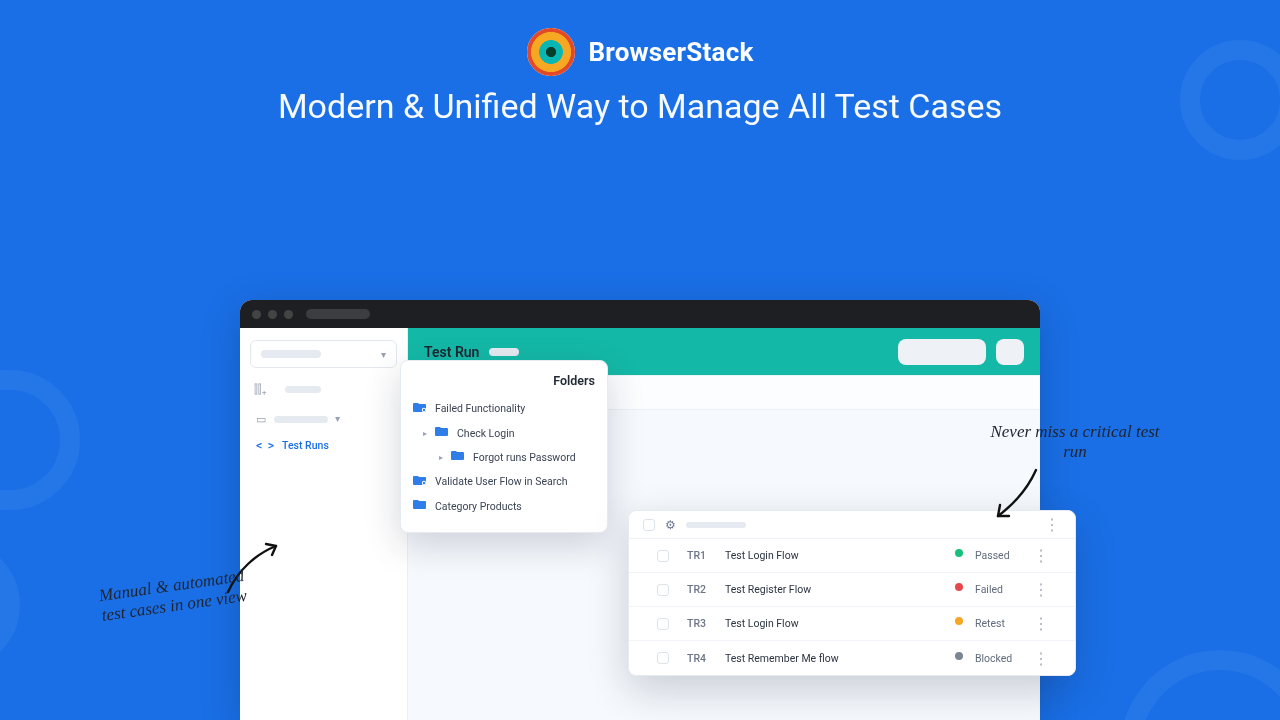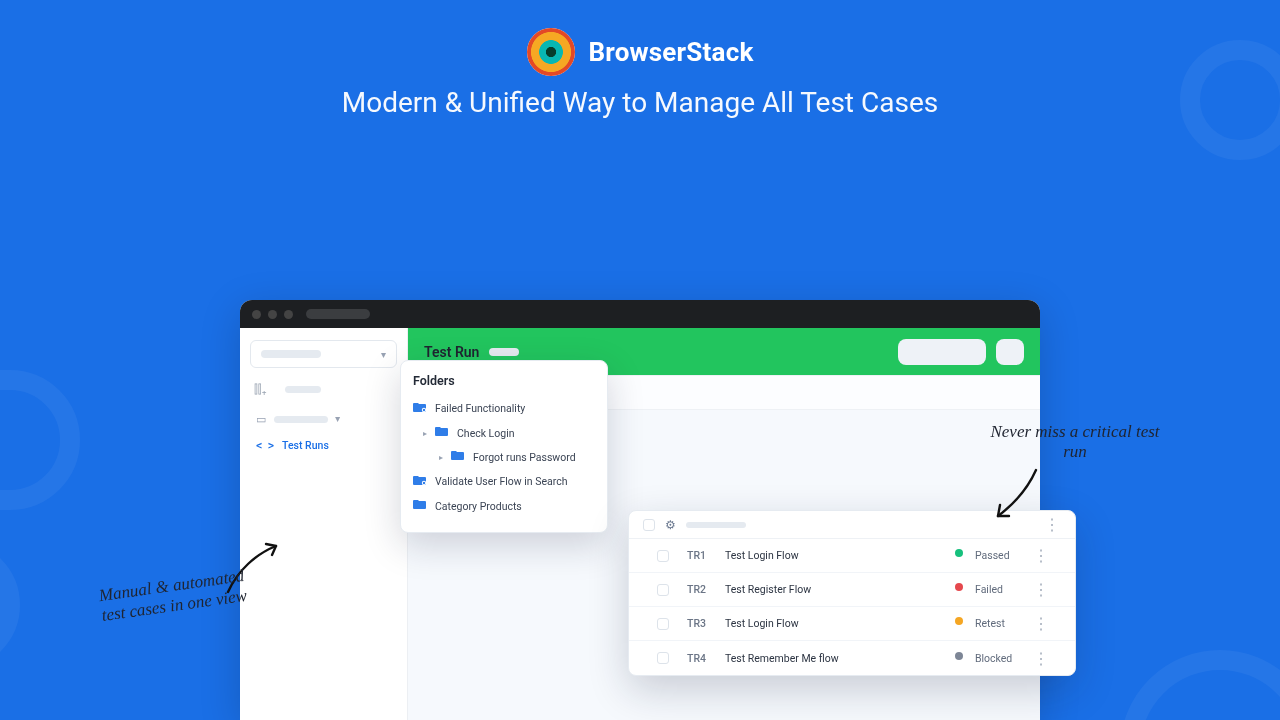--- a/index.html
+++ b/index.html
@@ -13,21 +13,21 @@
   .bg-deco.d3 { width:120px; height:120px; border-radius:60px; top:40px; right:-20px; }
   .bg-deco.d4 { width:200px; height:200px; border-radius:120px; bottom:-130px; right:-40px; }
 
   
   .header { position:absolute; top:28px; left:0; right:0; text-align:center; color:#fff; }
   .logo-row { display:flex; align-items:center; justify-content:center; gap:14px; }
   .logo-mark { width:48px; height:48px; border-radius:50%; background:#fff; position:relative; display:flex; align-items:center; justify-content:center; }
   .logo-mark::before { content:''; position:absolute; inset:0; border-radius:50%; background:radial-gradient(circle at 50% 50%, #063d2c 0 14%, #08b7b3 16% 34%, #f6a823 36% 58%, #e34926 60% 81%, #c33a17 83% 100%); }
   .logo-word { font-size:26px; font-weight:700; letter-spacing:.2px; }
   .hero-title { font-size:76px; font-weight:700; margin-top:14px; letter-spacing:-1px; }
-  .hero-sub   { font-size:28px; font-weight:400; margin-top:10px; opacity:.96; }
+  .hero-sub   { font-size:34px; font-weight:400; margin-top:10px; opacity:.96; }
 
   
   .mock { position:absolute; left:240px; width:800px; top:300px; bottom:0; background:#f6f9fd; border-radius:12px 12px 0 0; box-shadow:0 10px 40px rgba(0,0,0,.18); overflow:visible; }
   .titlebar { height:28px; background:#1d1f22; border-radius:12px 12px 0 0; display:flex; align-items:center; padding:0 12px; gap:7px; }
   .dot { width:9px; height:9px; border-radius:50%; background:#444; }
   .url-stub { width:64px; height:10px; background:#3b3d40; border-radius:5px; margin-left:6px; }
 
   .content { display:flex; height:calc(100% - 28px); }
 
   
@@ -37,40 +37,40 @@
   .rail-tabs { display:flex; gap:18px; margin:14px 4px 10px; }
   .rail-tabs .ic { color:#9aa4b2; }
   .rail-row { height:26px; display:flex; align-items:center; gap:8px; border-radius:4px; padding:0 6px; }
   .rail-row .ph { height:7px; background:#e5eaf0; border-radius:4px; }
   .rail-row.active { color:#1a6fe6; }
   .rail-row.active .label { color:#1a6fe6; font-size:10.5px; font-weight:500; }
   .chev { transform:rotate(90deg); display:inline-block; font-size:10px; color:#98a2b3; }
 
   
   .main { flex:1; position:relative; }
-  .main-head { height:48px; display:flex; align-items:center; padding:0 16px; border-bottom:1px solid #eef1f5; background:#22c55e; }
+  .main-head { height:48px; display:flex; align-items:center; padding:0 16px; border-bottom:1px solid #eef1f5; background:#14b8a6; }
   .main-title { font-size:14px; font-weight:600; color:#1f2430; }
   .h-stub { width:30px; height:8px; background:#e5eaf0; border-radius:4px; margin-left:10px; }
   .head-actions { margin-left:auto; display:flex; gap:10px; }
   .pill { height:26px; border-radius:8px; background:#eef2f7; }
   .pill.lg { width:88px; }
   .pill.sm { width:28px; }
 
   .search-row { height:34px; display:flex; align-items:center; padding:0 16px; gap:8px; border-bottom:1px solid #eef1f5; background:#fcfdff; }
   .search-row .mag { color:#98a2b3; font-size:13px; }
   .search-row .ph { width:90px; height:7px; background:#e5eaf0; border-radius:4px; }
 
   .sect-label { font-size:10px; color:#7b8495; padding:10px 16px 6px; }
   .row-stub   { height:22px; display:flex; align-items:center; gap:10px; padding:0 16px; }
   .row-stub .box { width:12px; height:12px; border:1.5px solid #dde3ea; border-radius:3px; }
   .row-stub .bar { height:7px; background:#e5eaf0; border-radius:4px; }
 
   
   .pop-folders { position:absolute; top:60px; left:160px; width:208px; background:#fff; border:1px solid #e6ebf1; border-radius:8px; box-shadow:0 12px 36px rgba(20,30,55,.18); padding:12px 12px 14px; z-index:30; }
-  .pop-folders h4 { font-size:12.5px; font-weight:600; color:#232a36; margin-bottom:8px; }
+  .pop-folders h4 { font-size:12.5px; font-weight:600; color:#232a36; margin-bottom:8px;text-align:right; }
   .f-item { display:flex; align-items:center; gap:8px; font-size:10.5px; color:#3b4454; padding:5px 0; }
   .f-item .cog { color:#2f7de8; }
   .f-item .fld { color:#2f7de8; }
   .f-item.ind1 { padding-left:10px; }
   .f-item.ind2 { padding-left:26px; }
   .f-item .chev2 { font-size:8px; color:#98a2b3; }
 
   
   .pop-table { position:absolute; top:210px; left:388px; right:-36px; background:#fff; border:1px solid #e6ebf1; border-radius:8px; box-shadow:0 14px 40px rgba(20,30,55,.20); z-index:30; }
   .pop-table .thead { height:28px; display:flex; align-items:center; padding:0 14px; gap:10px; border-bottom:1px solid #eef1f5; }

